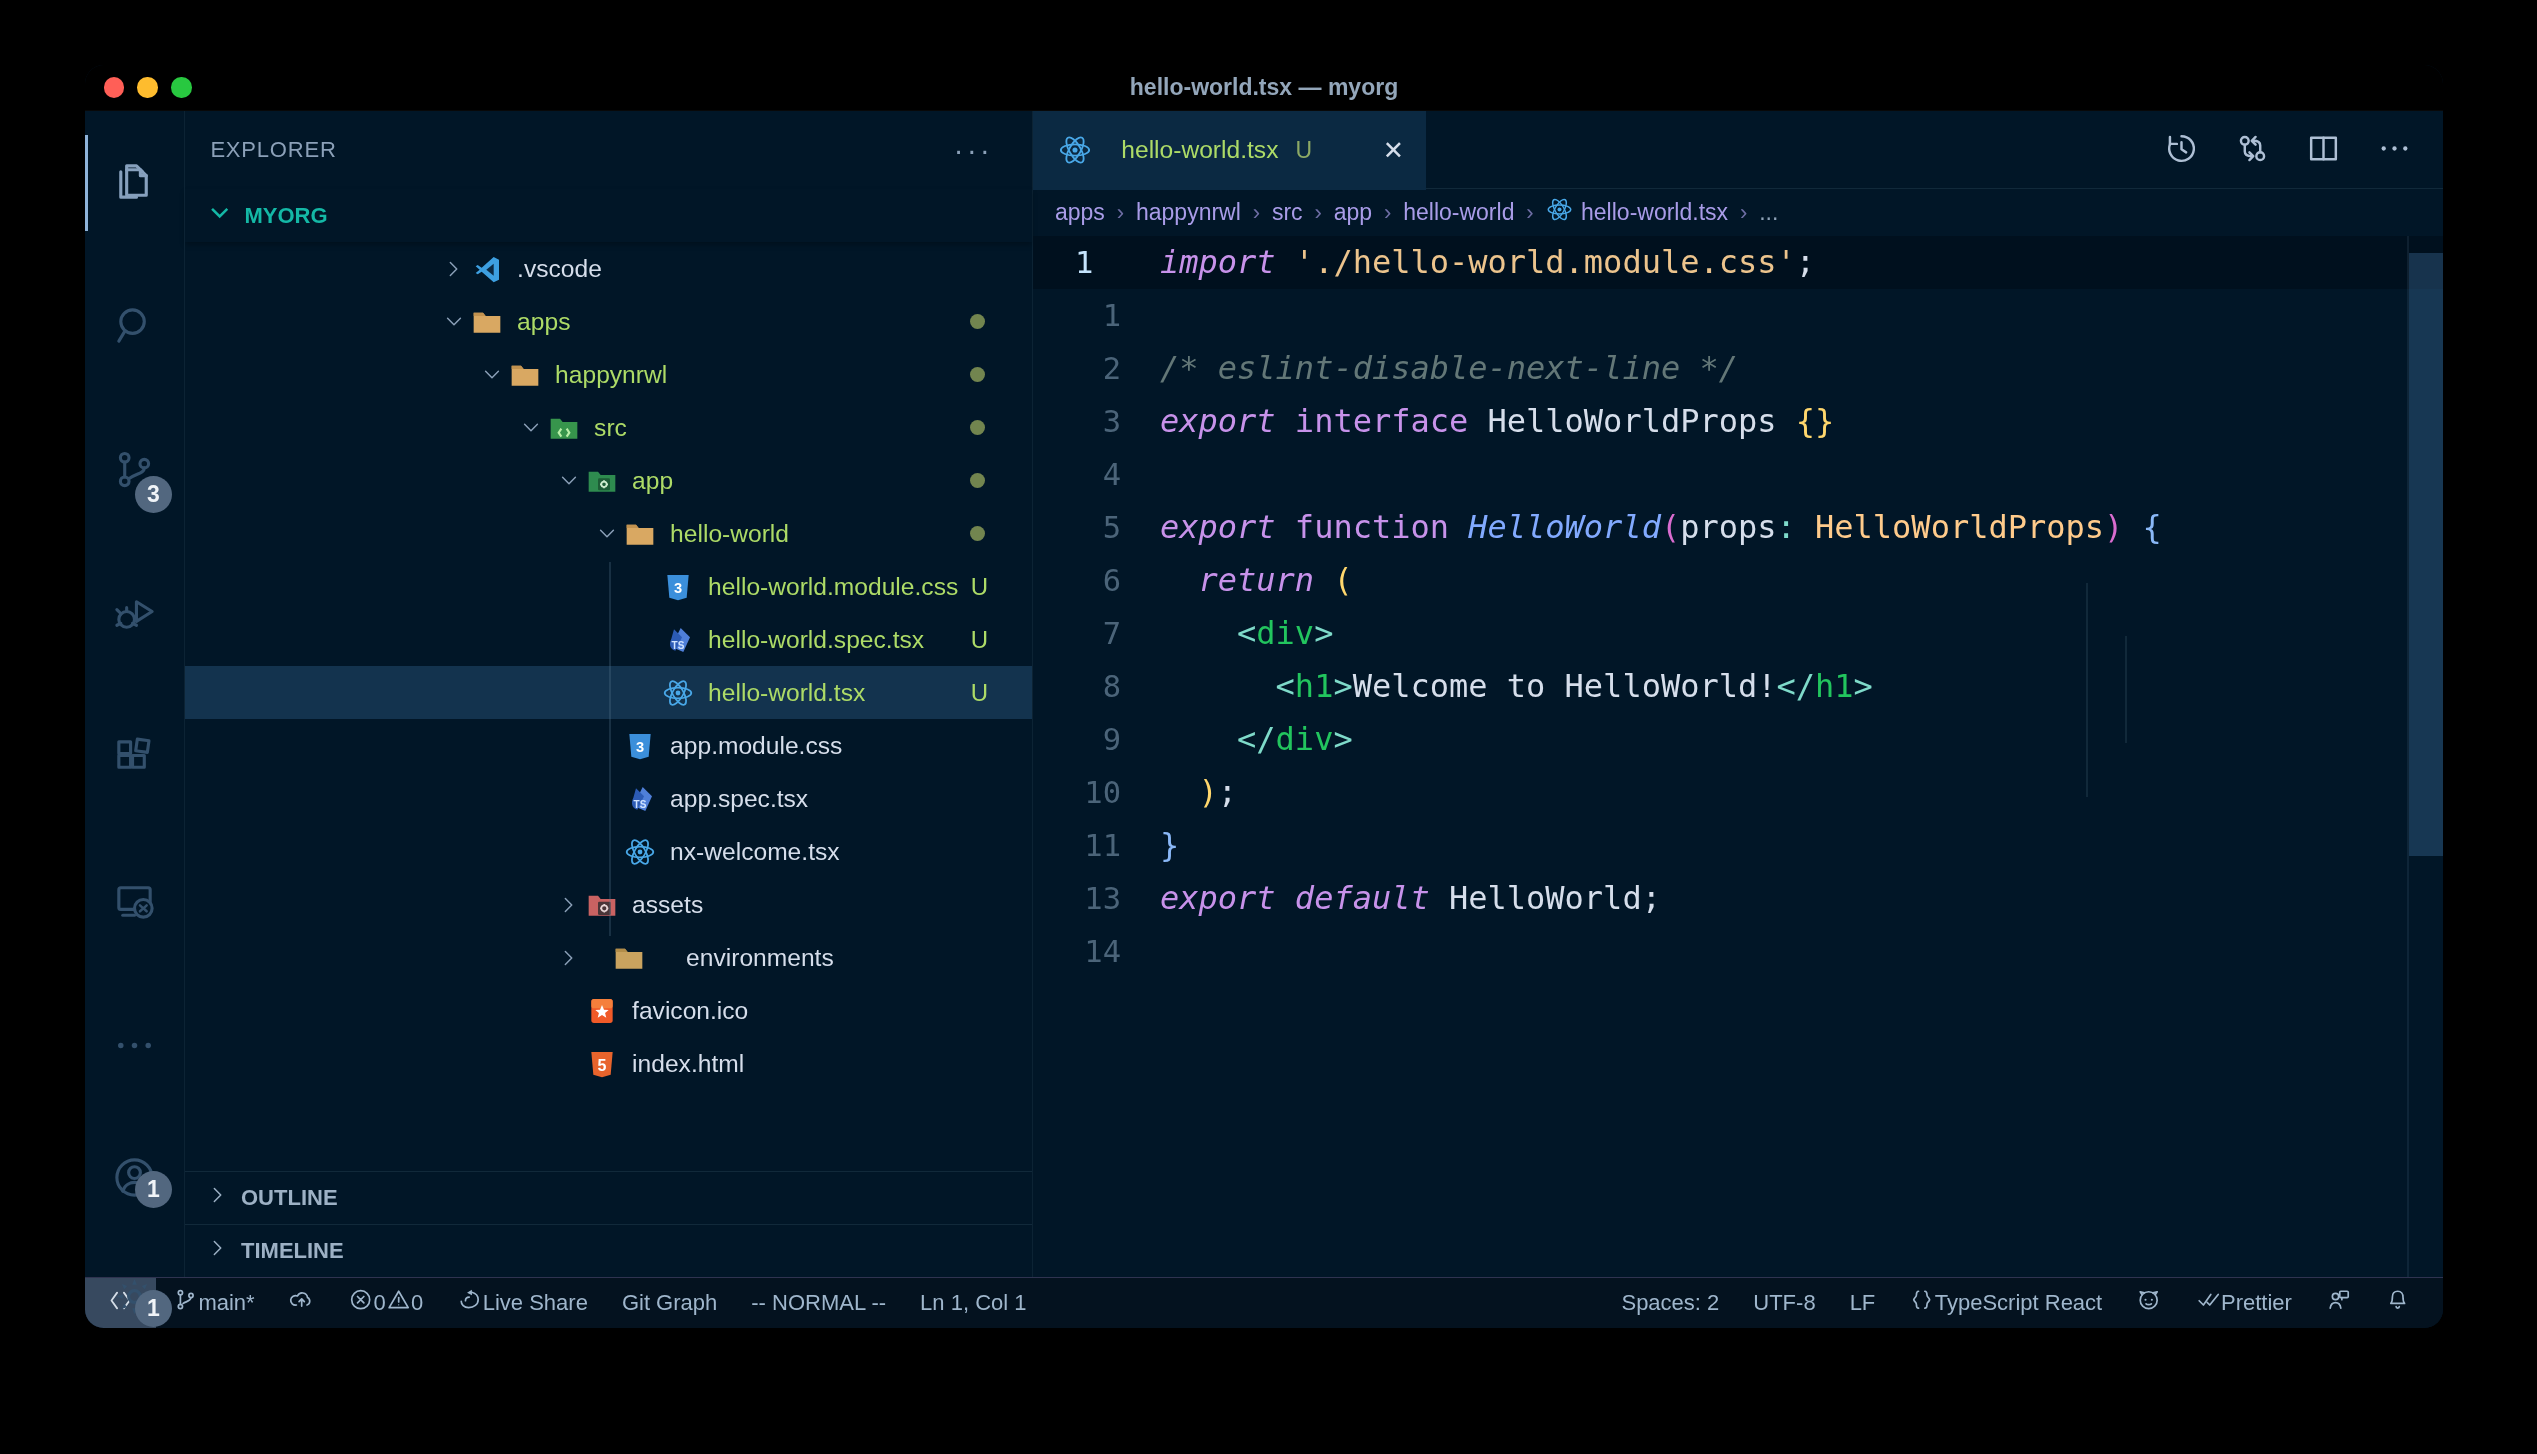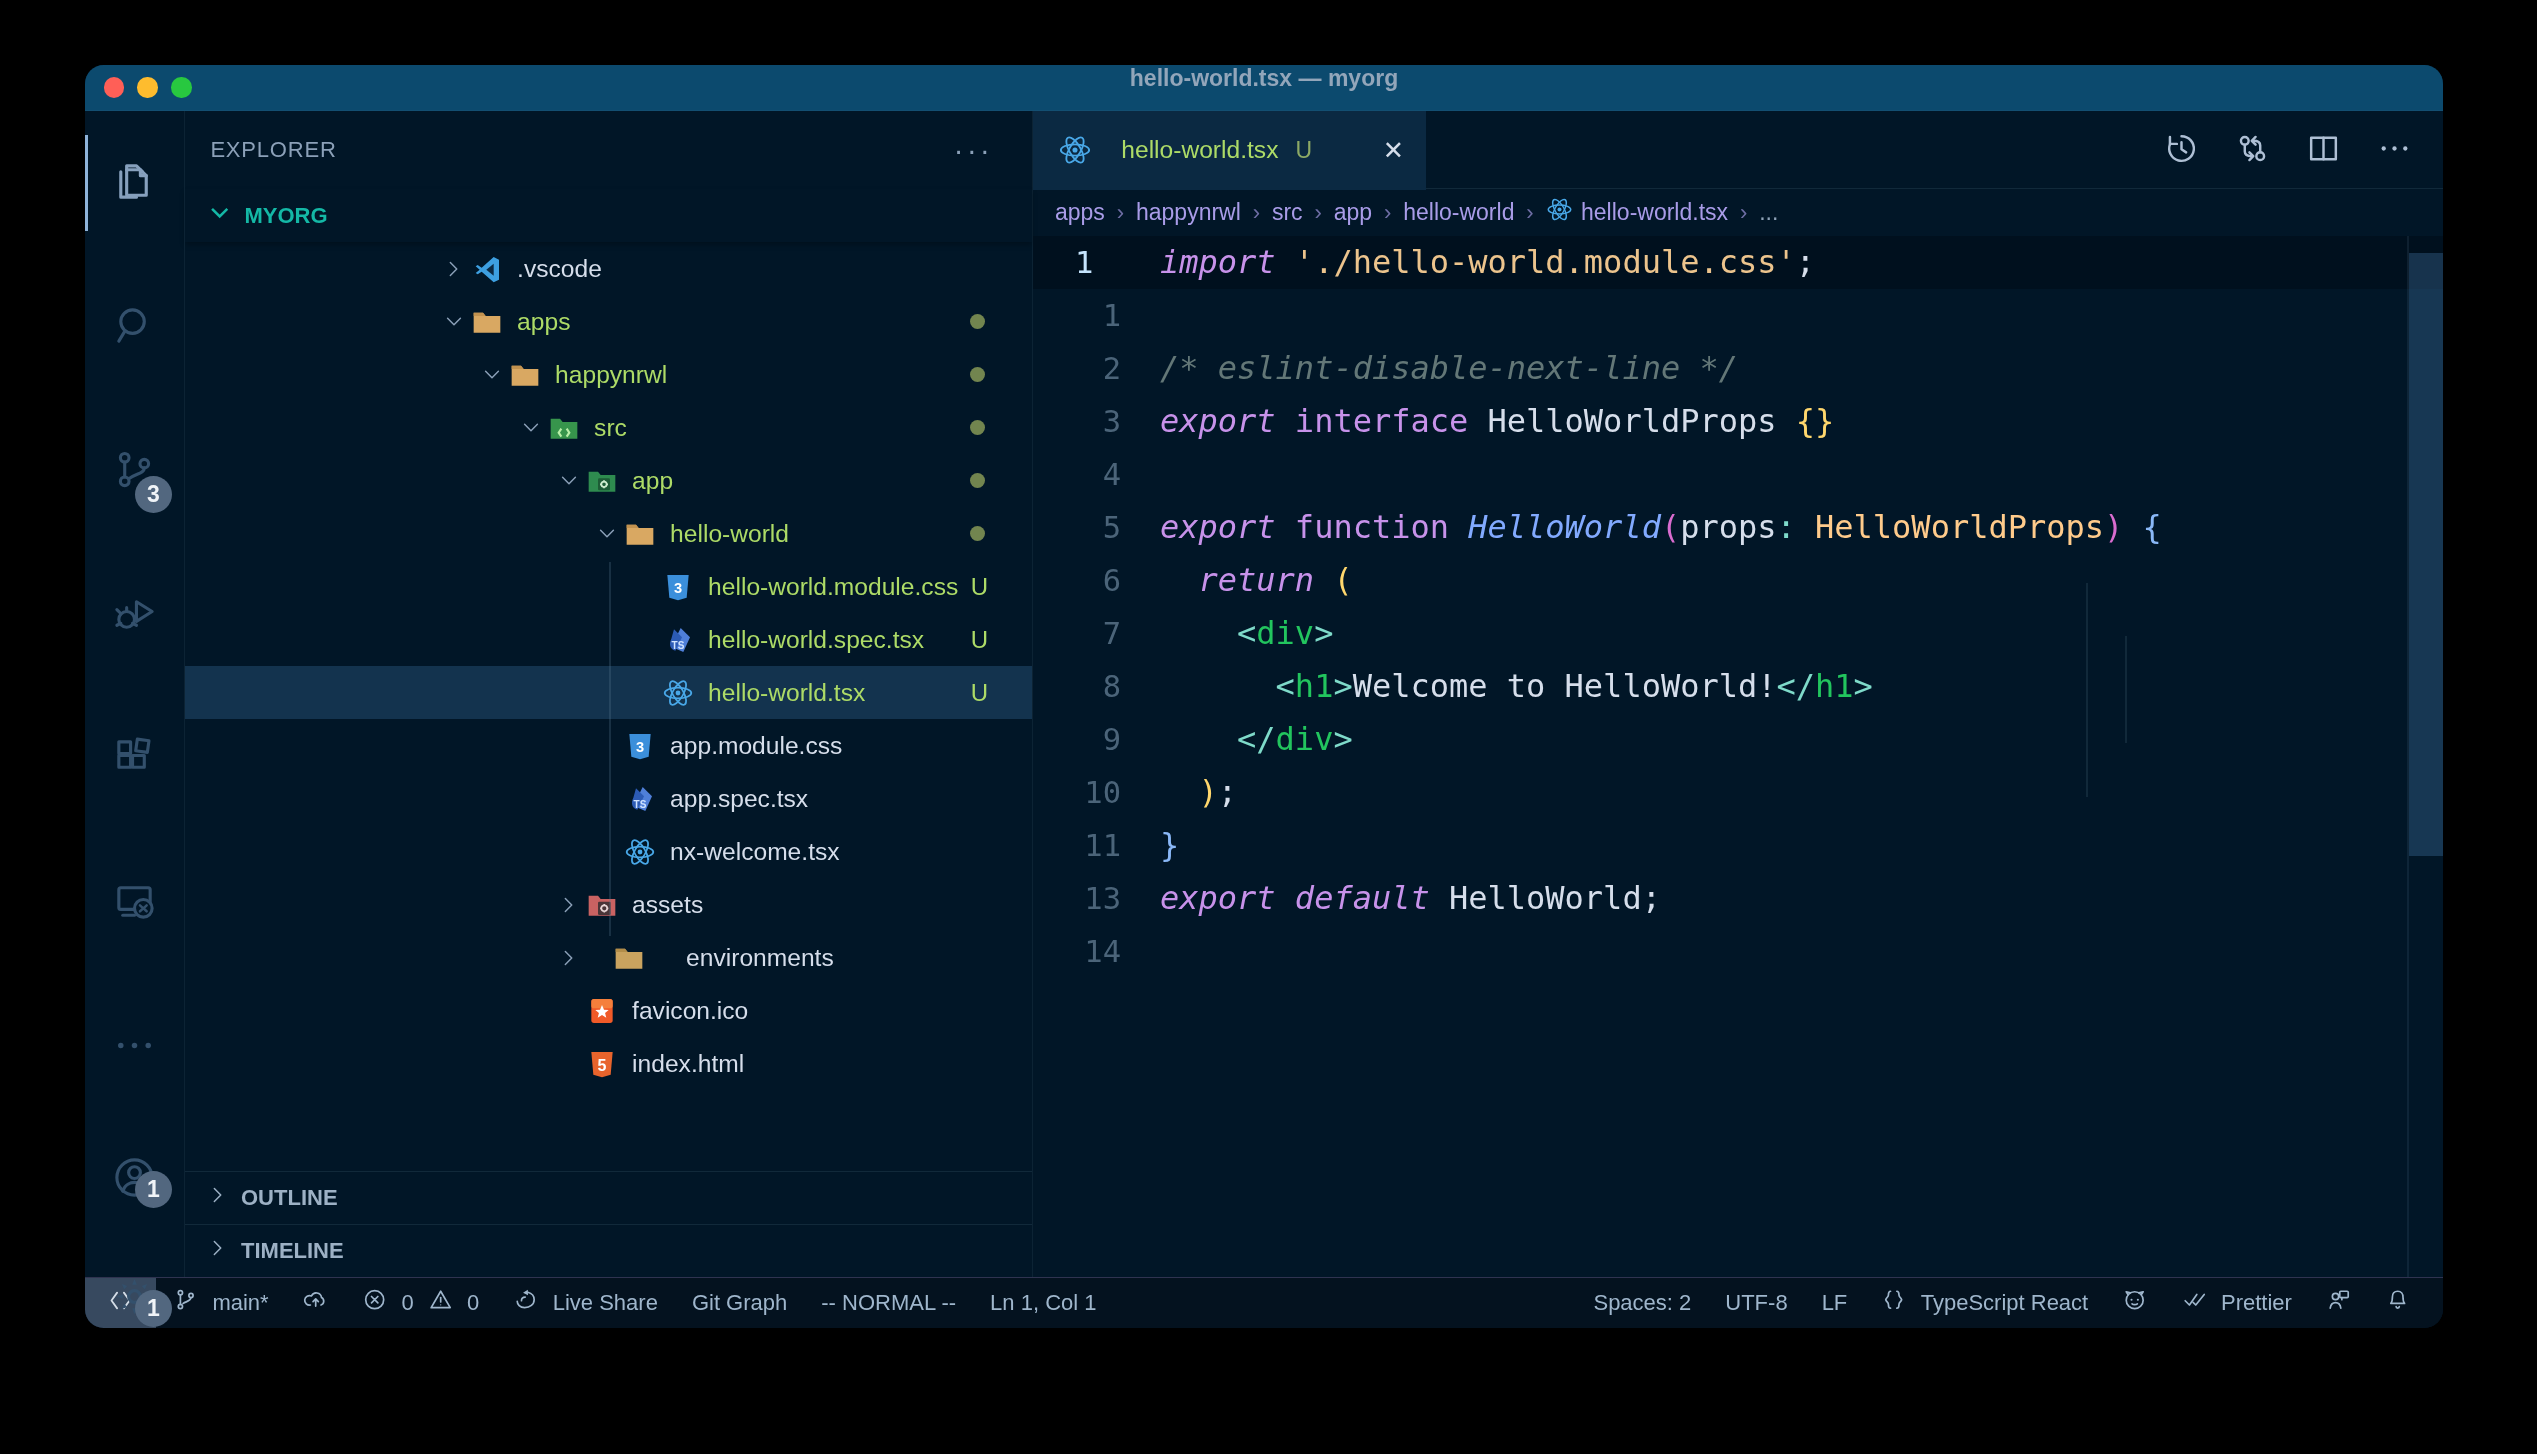--- a/index.html
+++ b/index.html
@@ -5,22 +5,22 @@
   * { margin:0; padding:0; box-sizing:border-box; }
   html,body { width:2538px; height:1454px; background:#000; overflow:hidden;
     font-family:"Liberation Sans", sans-serif; }
 
   
   .window { position:absolute; left:85px; top:65px; width:2358px; height:1263px;
     background:#011627; border-radius:18.6px; overflow:hidden; display:flex; flex-direction:column;
     box-shadow:0 34px 102px rgba(0,0,0,.8); }
 
   
-  .titlebar { height:46px; flex:none; position:relative; display:flex; align-items:flex-start;
-    justify-content:center; background:#0c4a6e; border-bottom:0.8px solid rgba(255,255,255,0.03); }
+  .titlebar { height:46px; flex:none; position:relative; display:flex; align-items:center;
+    justify-content:center; background:#000000; border-bottom:0.8px solid rgba(255,255,255,0.03); }
   .traffic { position:absolute; left:18.6px; top:0; height:100%; display:flex; align-items:center; gap:13.6px; }
   .tl { width:20.3px; height:20.3px; border-radius:50%; }
   .tl.red{ background:#ff5f57; } .tl.yellow{ background:#febc2e; } .tl.green{ background:#28c840; }
   .win-title { color:#93a6ba; font-size:23px; font-weight:600; }
 
   
   .main { flex:1; display:flex; min-height:0; }
 
   
   .activitybar { width:100px; flex:none; display:flex; flex-direction:column;
@@ -117,21 +117,21 @@
     background:rgba(95,126,151,0.15); }
   .scroll-slider { position:absolute; top:17px; right:0; width:34px; height:603px;
     background:rgba(66,118,166,0.35); cursor:grab; }
   .indent-guide { position:absolute; width:1.7px; background:rgba(95,126,151,0.18); }
 
   
   .statusbar { height:51px; flex:none; display:flex; align-items:stretch; background:#04121f;
     border-top:1.7px solid #2f3350; color:#9fb6cc; font-size:22px; }
   .sb-left { display:flex; align-items:stretch; }
   .sb-right { margin-left:auto; display:flex; align-items:stretch; padding-right:15.3px; }
-  .sb-item { display:flex; align-items:center; gap:14px; padding:0 17px; cursor:pointer; white-space:nowrap; }
+  .sb-item { display:flex; align-items:center; gap:0; padding:0 17px; cursor:pointer; white-space:nowrap; }
   .sb-item svg { width:25.4px; height:25.4px; }
   .sb-remote { background:#37495f; color:#d3dce6; padding:0 22px; display:flex; align-items:center; cursor:pointer; }
   .sb-remote svg { width:27px; height:27px; }
 </style>
 </head>
 <body>
 
 <div class="window">
 
   <div class="titlebar">

